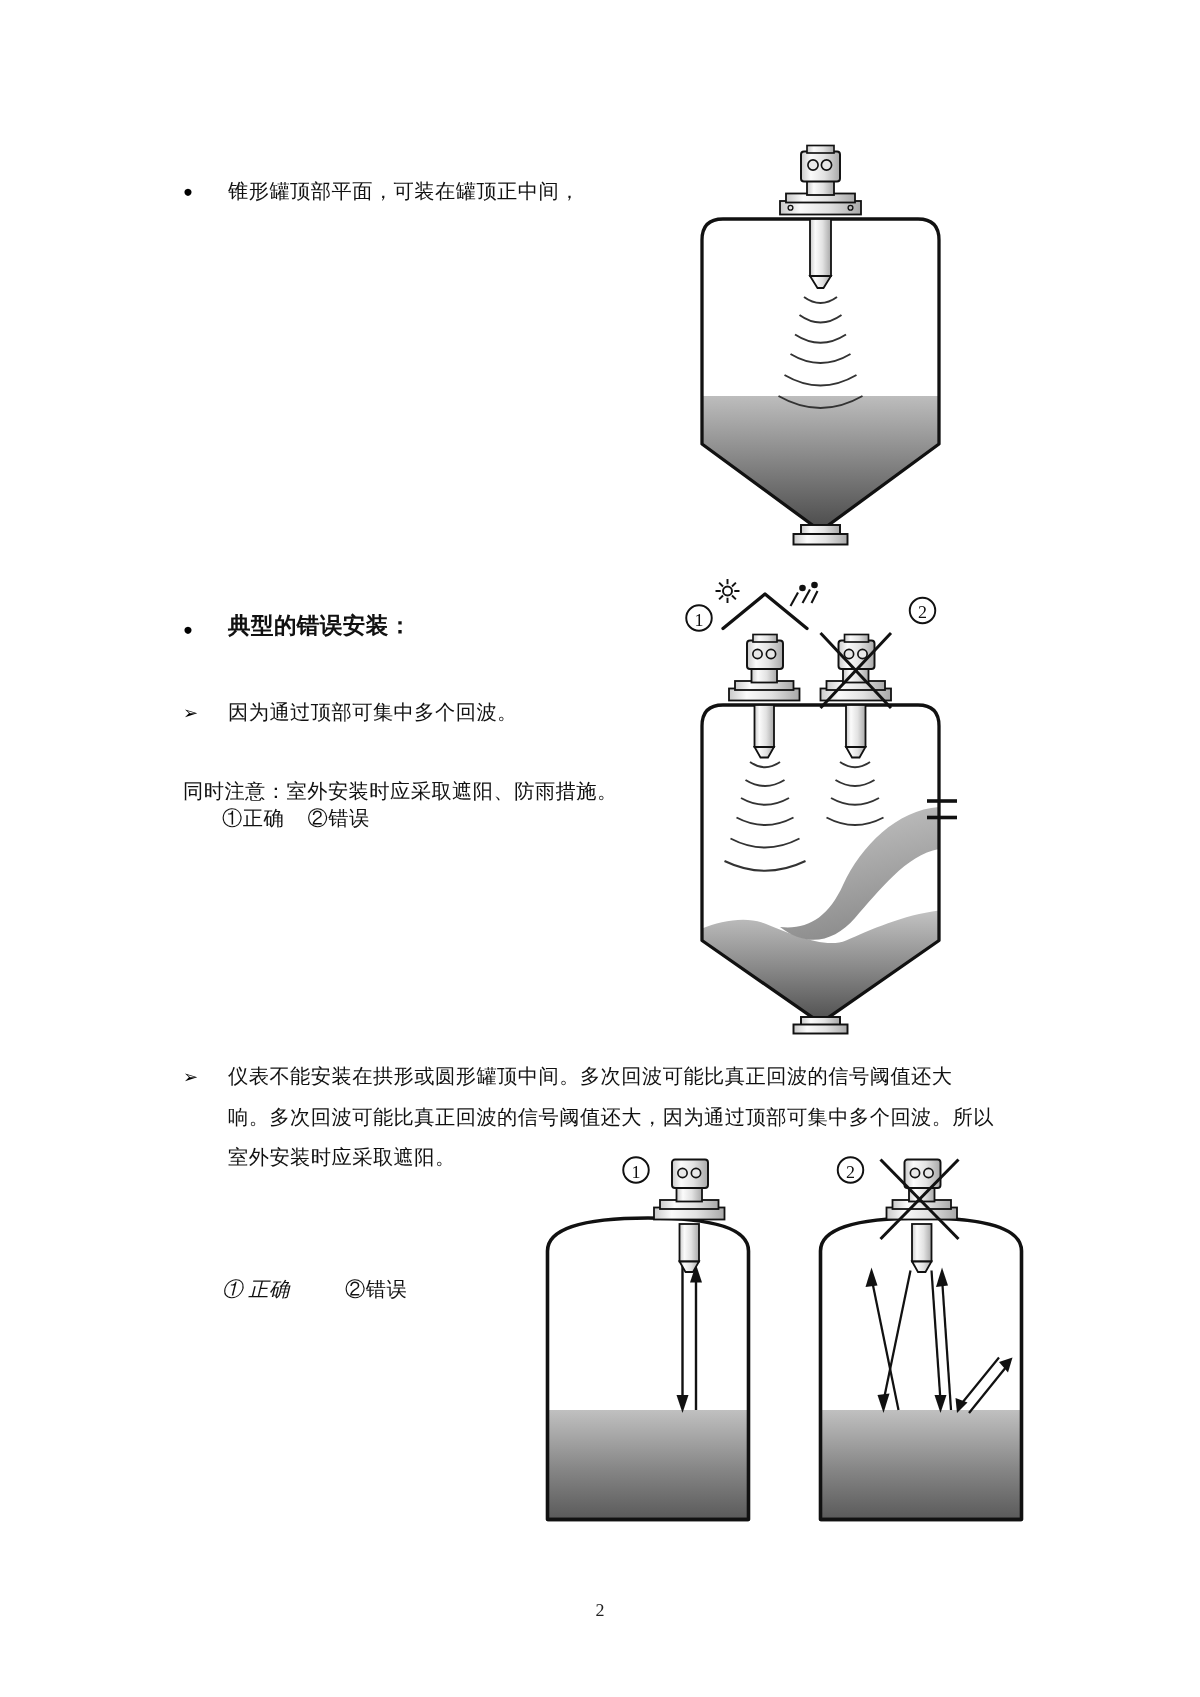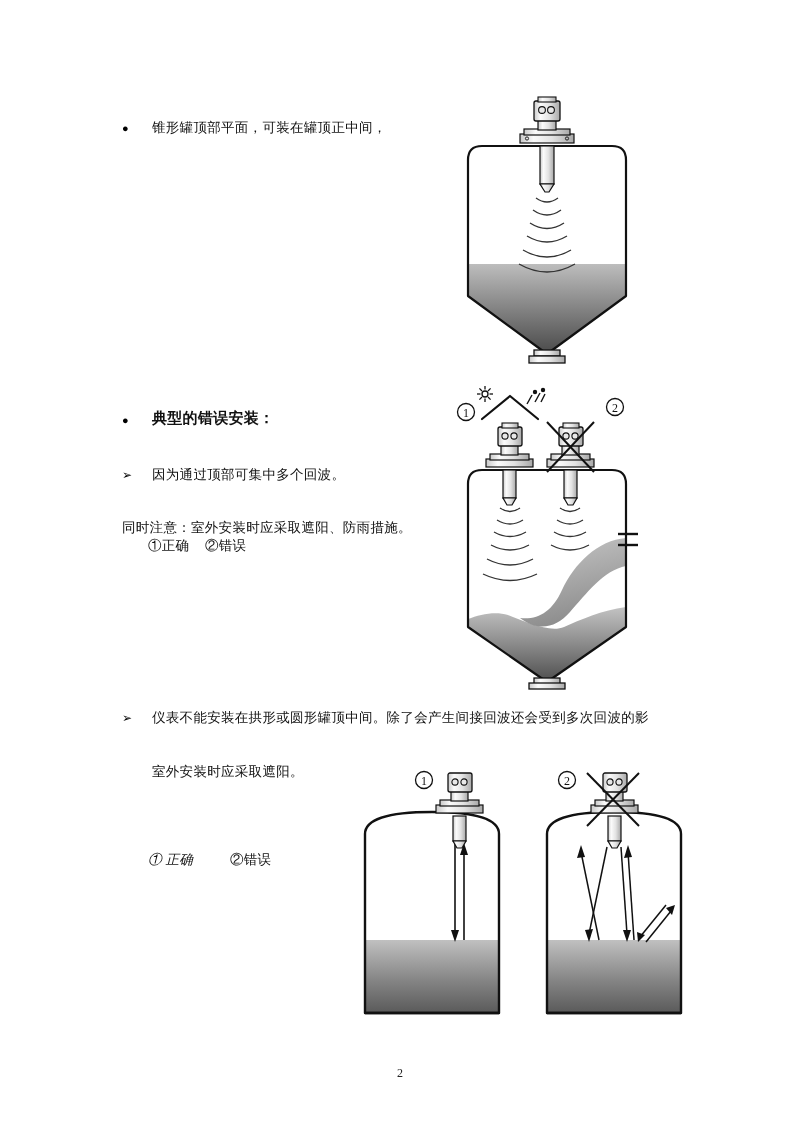--- a/index.html
+++ b/index.html
@@ -246,21 +246,22 @@
         <text x="14" y="35" font-size="12" text-anchor="middle" font-family="Liberation Serif, serif" fill="#111">1</text>
       </g>
       <g>
         <circle cx="163" cy="25" r="8.5" fill="none" stroke="#111" stroke-width="1.3"></circle>
         <text x="163" y="30" font-size="12" text-anchor="middle" font-family="Liberation Serif, serif" fill="#111">2</text>
       </g>
     </svg>
   </div>
 
   <div class="arrowmark" id="p2-mark">➢</div>
-  <div class="txt" id="p2-l1">仪表不能安装在拱形或圆形罐顶中间。除了会产生间接回波还会受到多次回波的影</div>
+  <div class="txt" id="p2-l1">仪表不能安装在拱形或圆形罐顶中间。多次回波可能比真正回波的信号阈值还大</div>
+  <div class="txt" id="p2-l2">响。多次回波可能比真正回波的信号阈值还大，因为通过顶部可集中多个回波。所以</div>
   <div class="txt" id="p2-l3">室外安装时应采取遮阳。</div>
   <div class="txt" id="p2-ce">① 正确</div>
   <div class="txt" id="p2-ce2">②错误</div>
 
   <div class="fig" id="fig3">
     <svg width="175" height="255" viewBox="0 0 175 255">
       <defs>
         <linearGradient id="g3" x1="0" y1="0" x2="0" y2="1">
           <stop offset="0%" stop-color="#c0c0c0"></stop>
           <stop offset="55%" stop-color="#858585"></stop>

